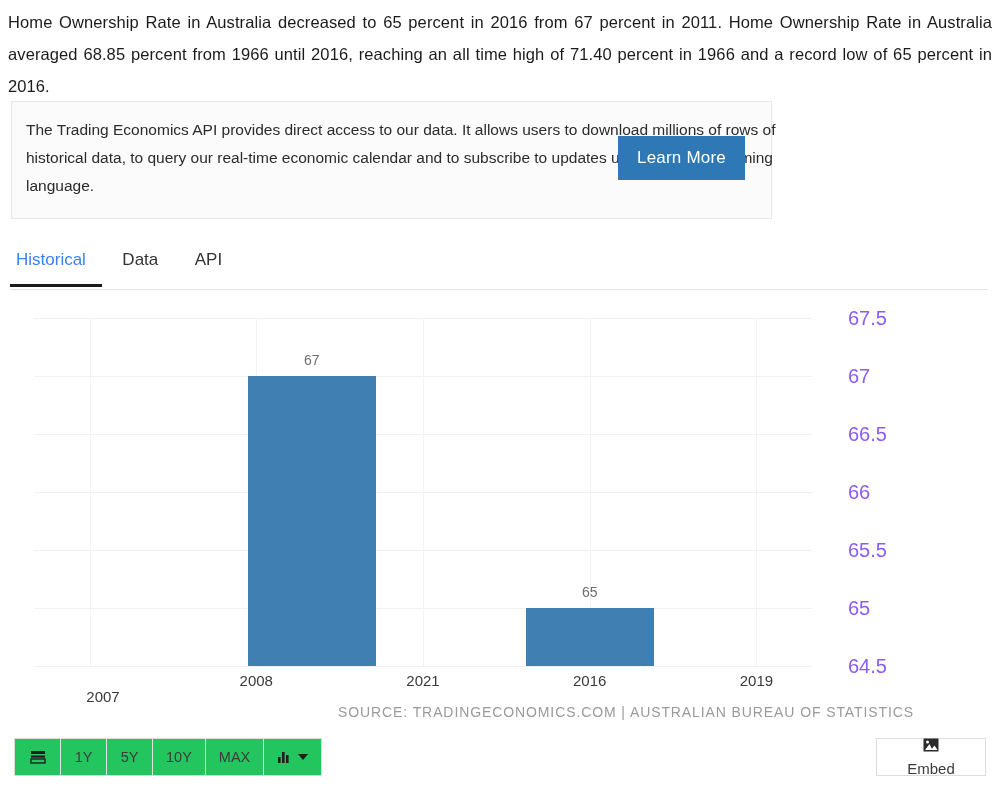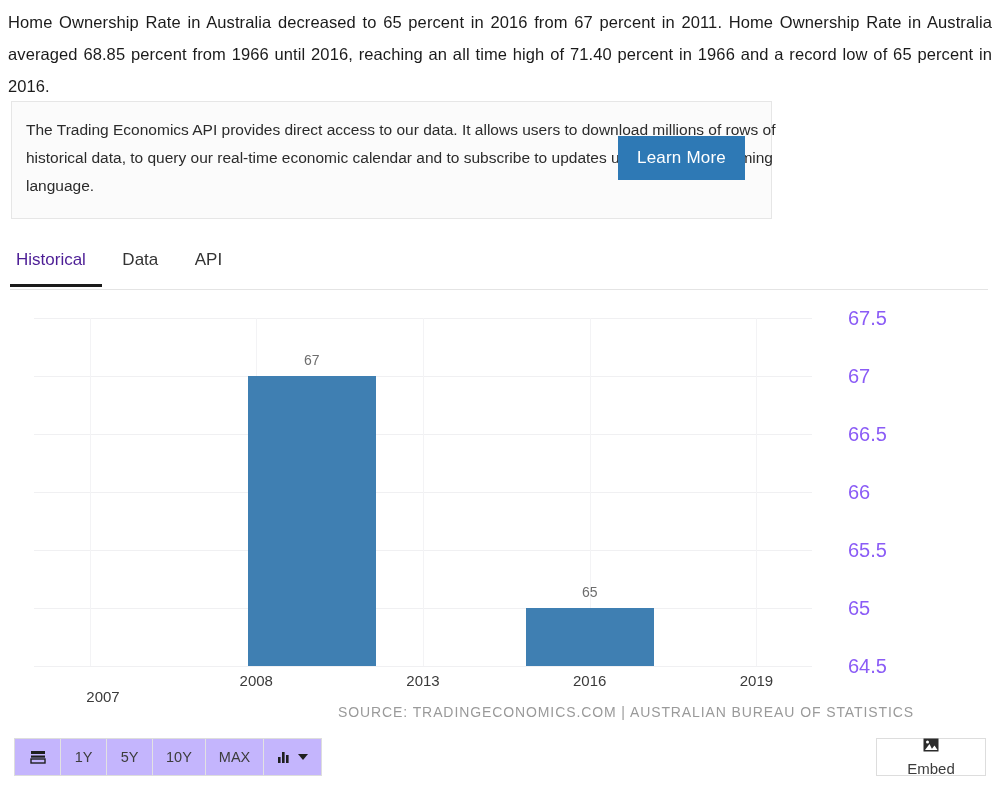--- a/index.html
+++ b/index.html
@@ -67,21 +67,21 @@
   }
   .tab {
     position: relative;
     display: inline-block;
     padding: 4px 16px 14px 16px;
     font-size: 17px;
     color: #333;
     cursor: pointer;
   }
   .tab.active {
-    color: #4c1d95;
+    color: #3b82f6;
     border-bottom: 3px solid #1a1a1a;
   }
   .tab:first-child { padding-left: 6px; }
 
   
   .chart-wrap {
     position: absolute;
     left: 10px; top: 300px;
     width: 978px; height: 430px;
     background: #fff;
@@ -154,21 +154,21 @@
     align-items: center;
     justify-content: center;
     gap: 6px;
     min-width: 46px;
     padding: 0 13px;
     height: 36px;
     border-right: 1px solid #e2e2e2;
     font-size: 14.5px;
     color: #3c3c3c;
     cursor: pointer;
-    background: #c4b5fd;
+    background: #22c55e;
     white-space: nowrap;
   }
   .tb-btn:last-child { border-right: none; }
   .embed-btn {
     position: absolute;
     right: 14px; top: 738px;
     display: flex;
     align-items: center;
     justify-content: center;
     gap: 8px;
@@ -224,21 +224,21 @@
         <div class="ytick" style="top: 76px;">67</div>
         <div class="ytick" style="top: 134px;">66.5</div>
         <div class="ytick" style="top: 192px;">66</div>
         <div class="ytick" style="top: 250px;">65.5</div>
         <div class="ytick" style="top: 308px;">65</div>
         <div class="ytick" style="top: 366px;">64.5</div>
       </div>
     <div id="xticks">
         <div class="xtick" style="left: 93px; margin-top: 16px;">2007</div>
         <div class="xtick" style="left: 246.286px;">2008</div>
-        <div class="xtick" style="left: 413px;">2013</div>
+        <div class="xtick" style="left: 413px;">2021</div>
         <div class="xtick" style="left: 579.714px;">2016</div>
         <div class="xtick" style="left: 746.429px;">2019</div>
       </div>
     <div class="source">SOURCE: TRADINGECONOMICS.COM | AUSTRALIAN BUREAU OF STATISTICS</div>
   </div>
 
   <div class="toolbar">
     <div class="tb-btn">
       <span class="icon">
         <svg width="16" height="16" viewBox="0 0 16 16" aria-hidden="true">

